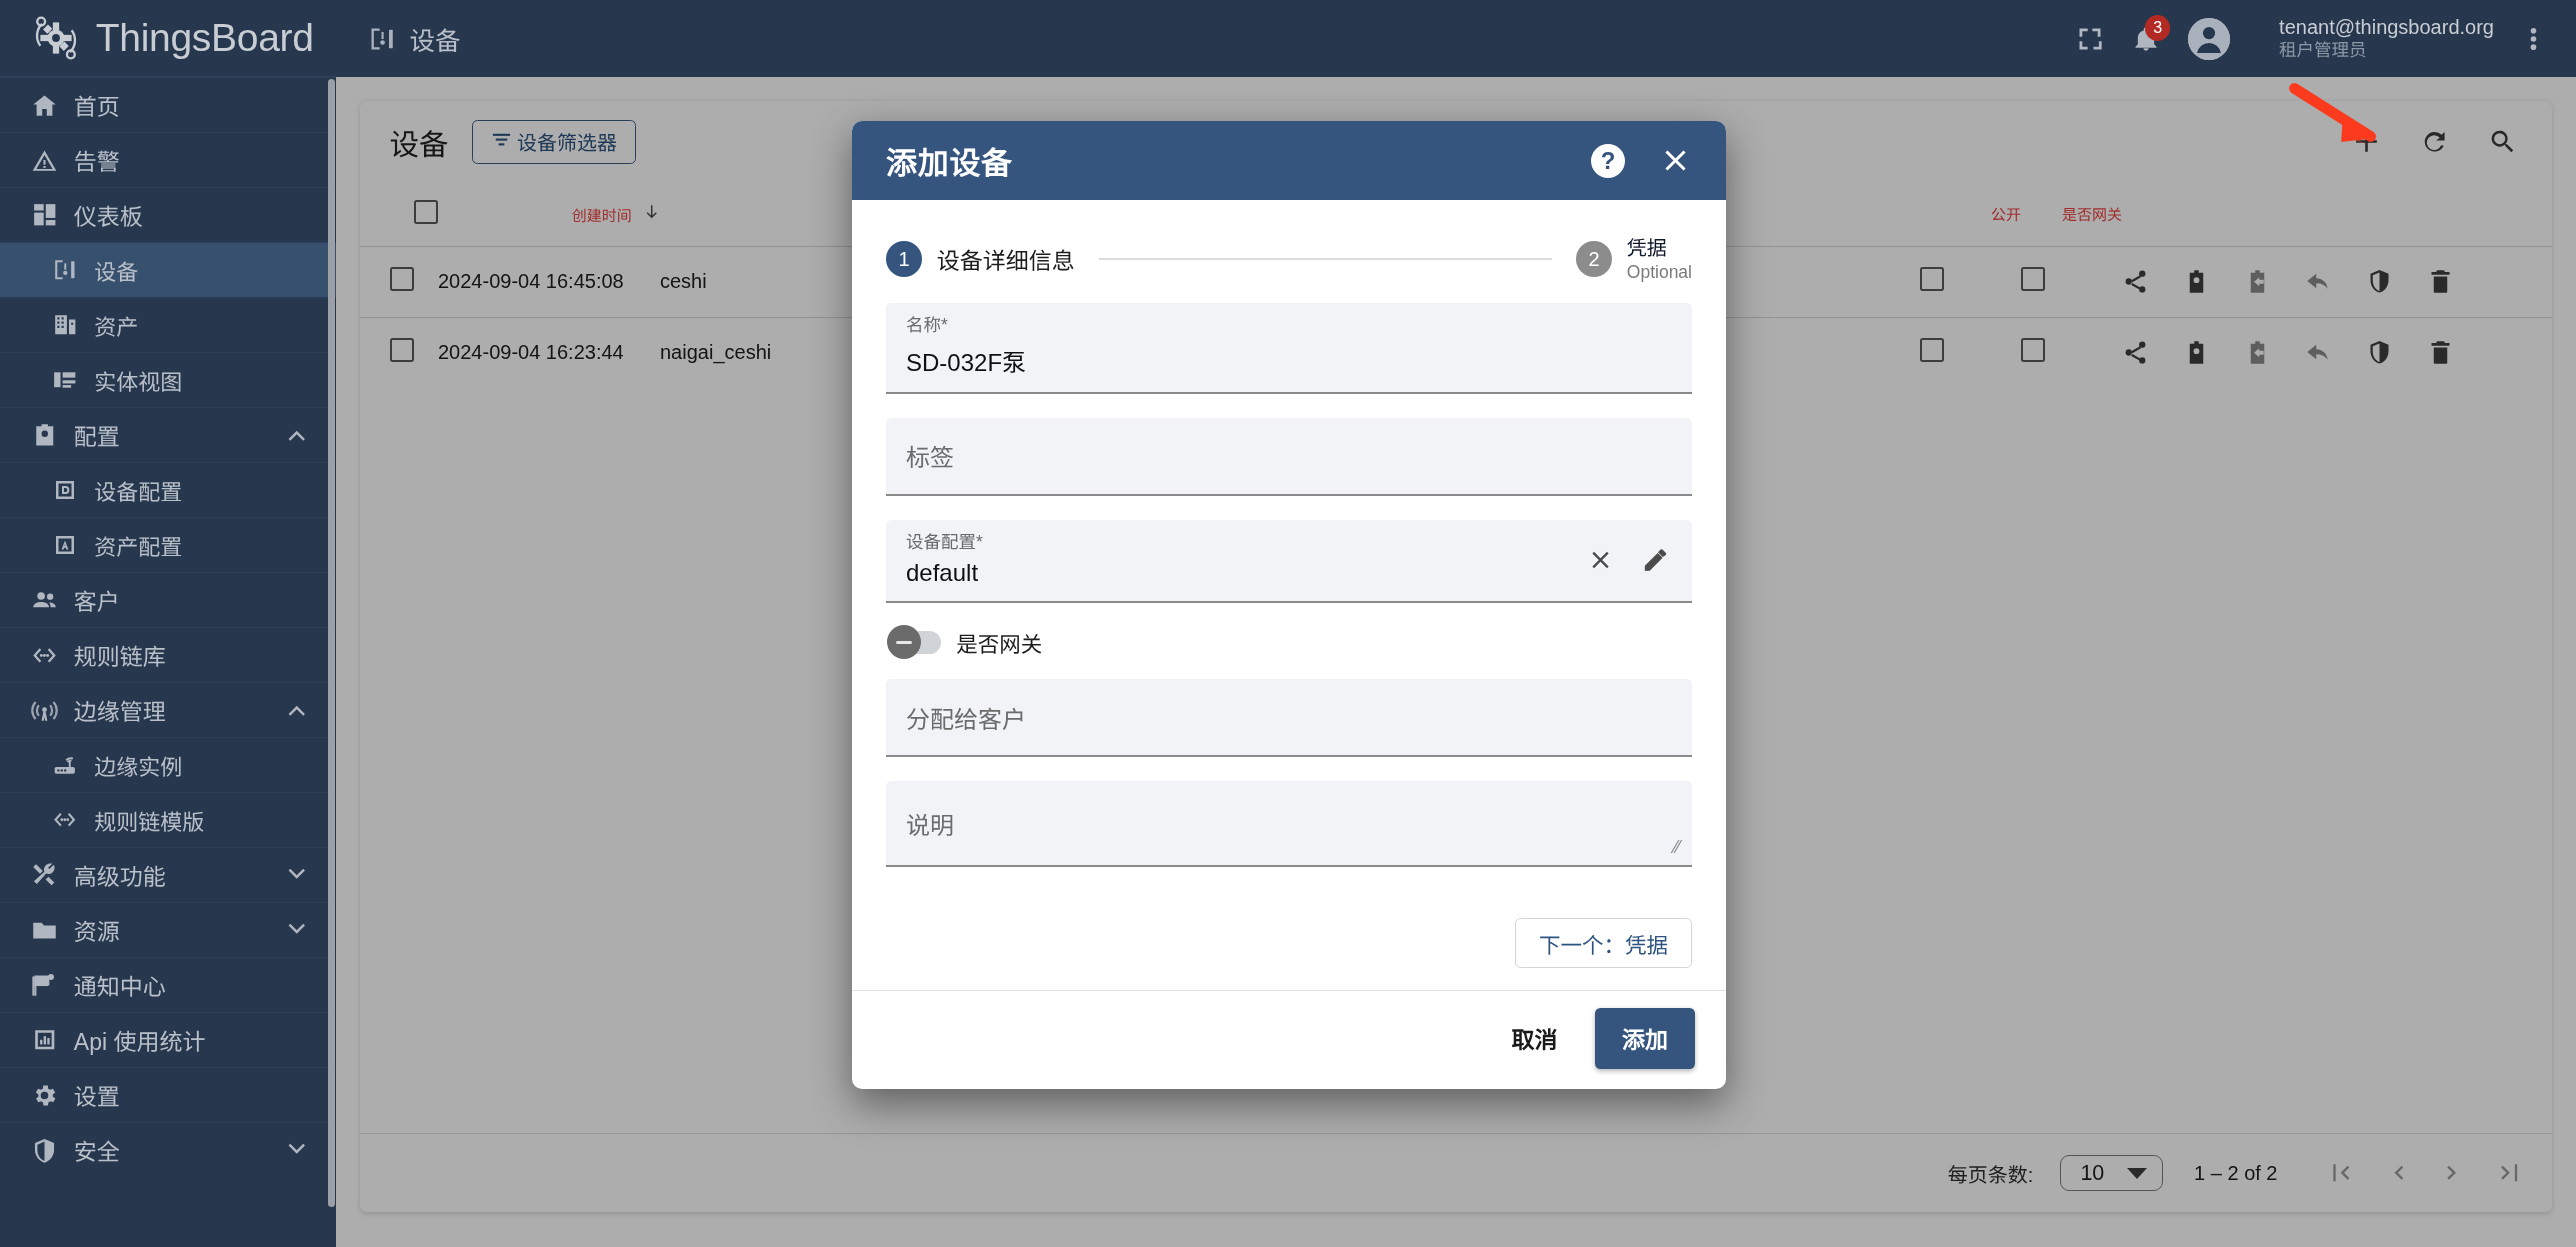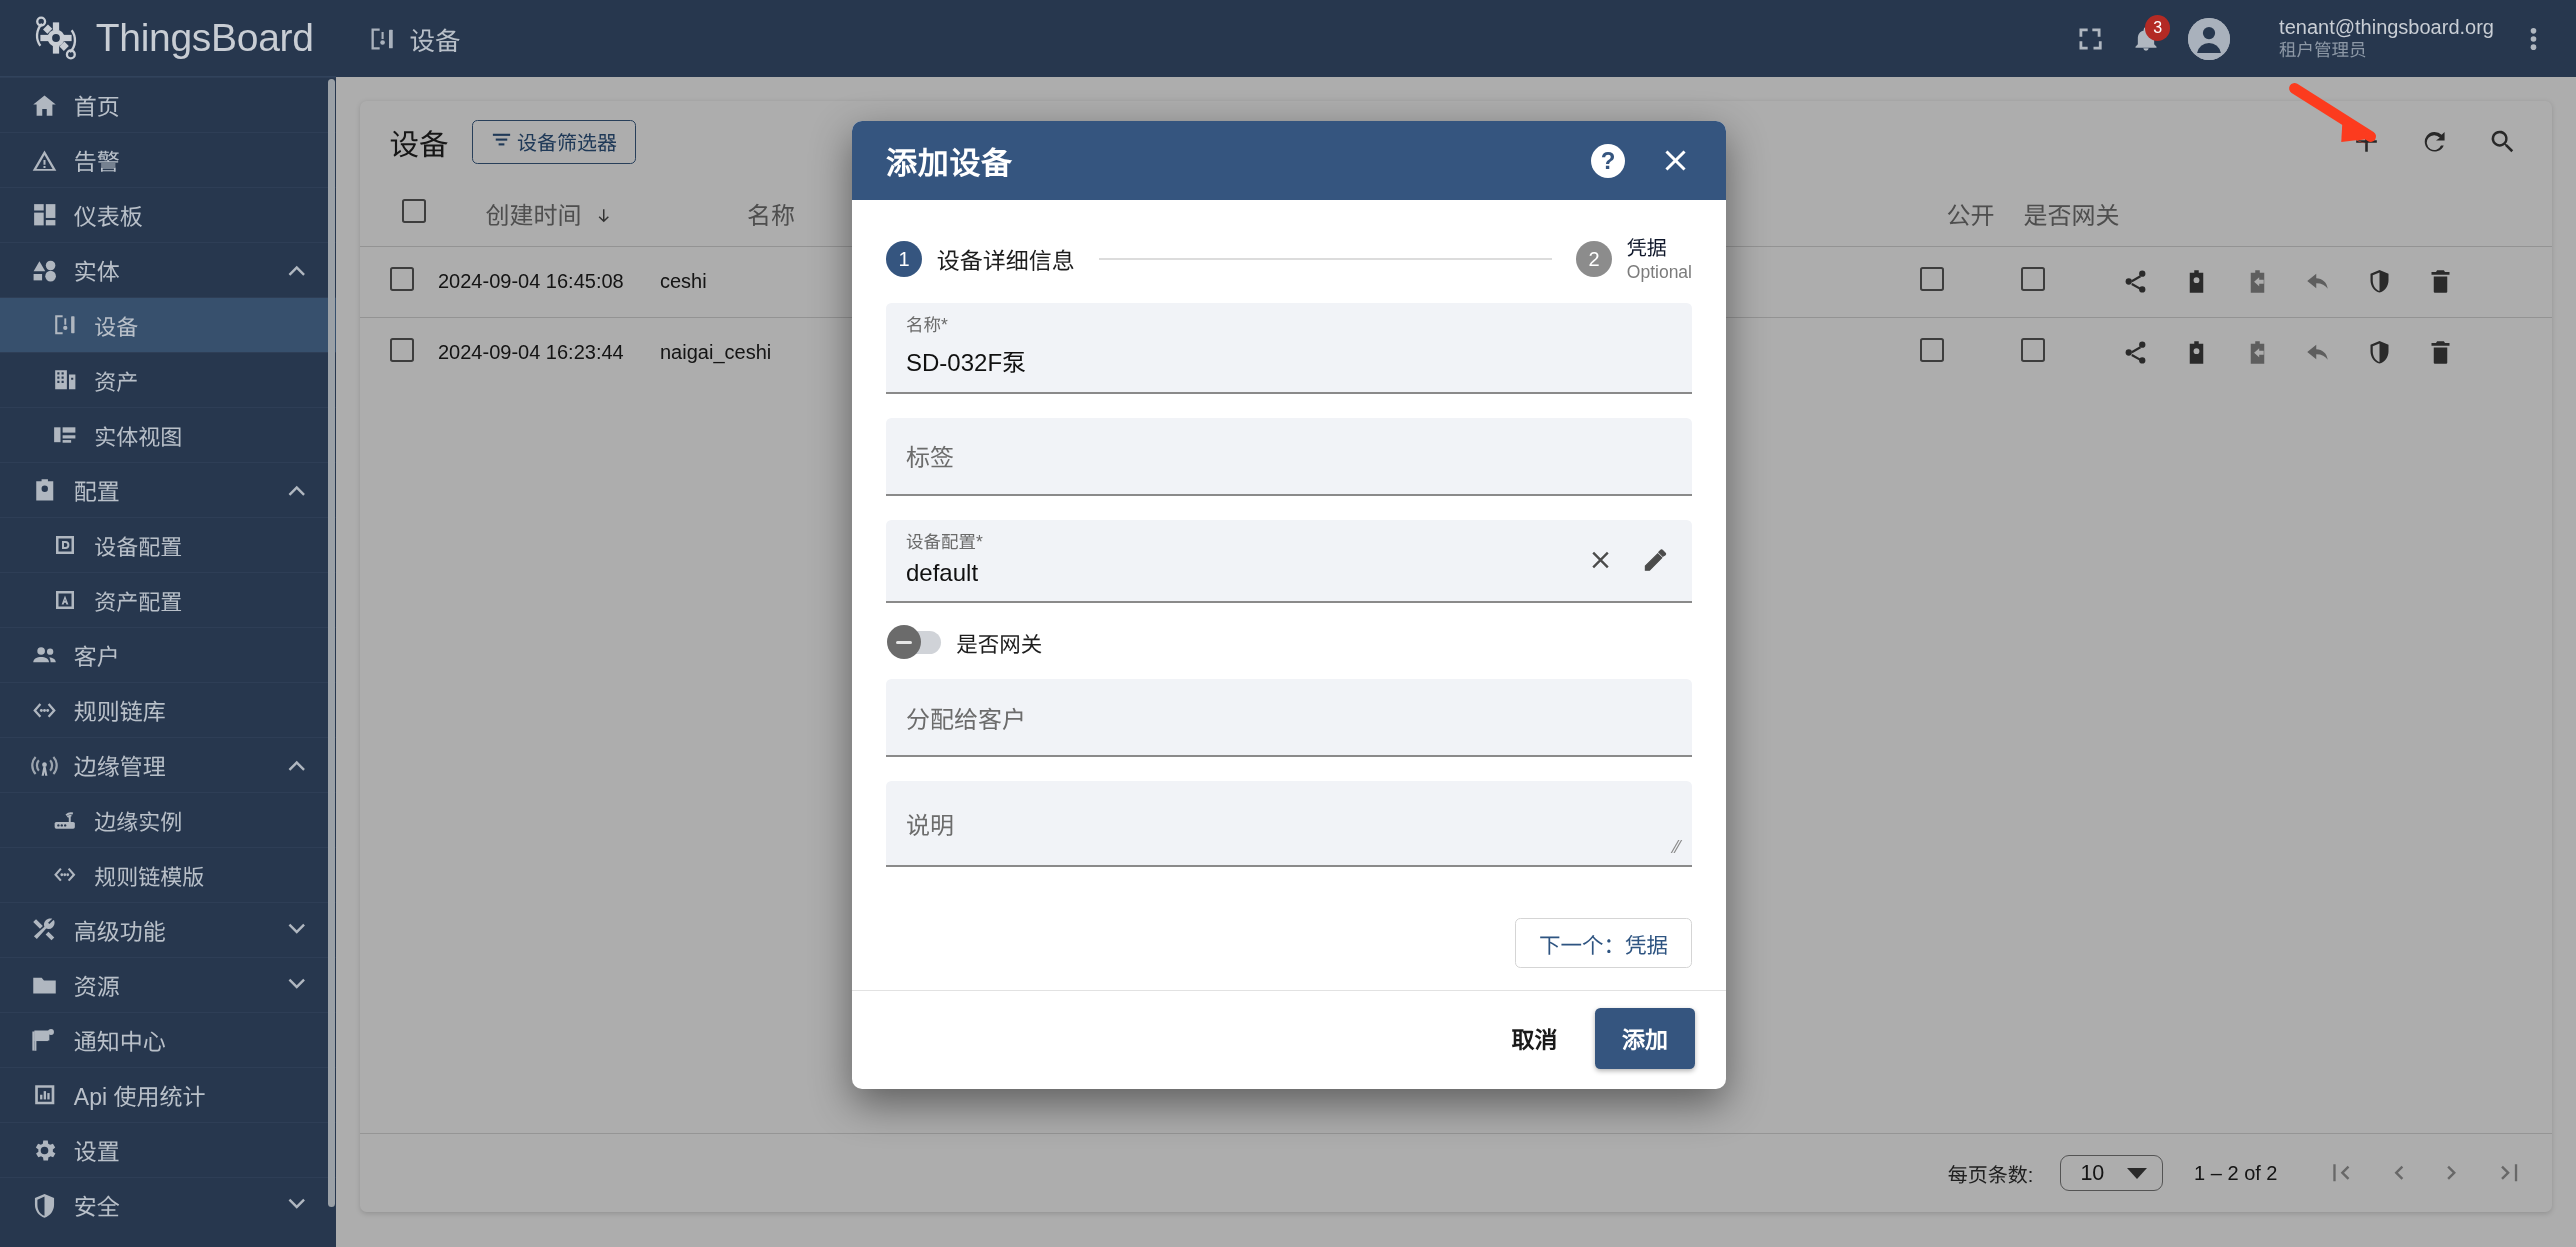--- a/index.html
+++ b/index.html
@@ -89,21 +89,21 @@
     display: flex; align-items: center; gap: 4px;
     border: 1.3px solid #3b5e85; border-radius: 5.4px;
     height: 44px; padding: 0 17.5px; color: #2e5481; font-size: 20px; cursor: pointer; background: #fff;
   }
   .filter-btn svg { fill: #2e5481; }
   .head-actions { margin-left: auto; display: flex; align-items: center; gap: 38px; padding-right: 8px; }
   .head-actions .icon-btn svg { fill: #3c3c3c; }
 
   table.devices { width: 100%; border-collapse: collapse; table-layout: fixed; }
   table.devices th {
-    text-align: center; font-size: 24px; color: #737373; font-weight: normal;
+    text-align: right; font-size: 15px; color: #ef4444; font-weight: normal;
     height: 64px; padding: 0; vertical-align: middle;
   }
   table.devices td {
     font-size: 20px; color: #202020; height: 71px; padding: 0; vertical-align: middle;
     border-top: 0.7px solid #d9d9d9;
   }
   .col-cb { width: 78px; padding-left: 29.5px !important; }
   .col-time { width: 222px; }
   .col-name { width: 222px; }
   .col-mid { width: auto; }
@@ -285,36 +285,20 @@
           <svg width="25.5" height="25.5" viewBox="0 0 24 24">
               <rect x="2" y="2" width="9" height="6"></rect>
               <rect x="13" y="2" width="9" height="13"></rect>
               <rect x="2" y="10" width="9" height="12"></rect>
               <rect x="13" y="17" width="9" height="5"></rect>
             </svg>
         </span>
         <span class="nav-label">仪表板</span>
       </div>
 
-      <div class="nav-item">
-        <span class="ico">
-          <svg width="25.5" height="25.5" viewBox="0 0 24 24">
-              <path d="M7 4 1.5 13.5h11L7 4z"></path>
-              <rect x="1.5" y="16" width="8" height="6"></rect>
-              <circle cx="17.5" cy="18" r="5"></circle>
-              <circle cx="17.5" cy="8" r="4.5"></circle>
-            </svg>
-        </span>
-        <span class="nav-label">实体</span>
-        <span class="chev">
-          <svg width="25.5" height="25.5" viewBox="0 0 24 24">
-              <path d="M12 8.3 4.3 16l1.6 1.6L12 11.5l6.1 6.1 1.6-1.6z"></path>
-            </svg>
-        </span>
-      </div>
 
       <div class="nav-item sub active">
         <span class="ico">
           <svg width="25.5" height="25.5" viewBox="0 0 24 24">
               <path d="M3 3h7v2H5v14h5v2H3V3z"></path>
               <rect x="18" y="4" width="3.2" height="16" rx="0.6"></rect>
               <circle cx="12.5" cy="15" r="2"></circle>
               <rect x="11.6" y="6" width="1.8" height="6"></rect>
             </svg>
         </span>

